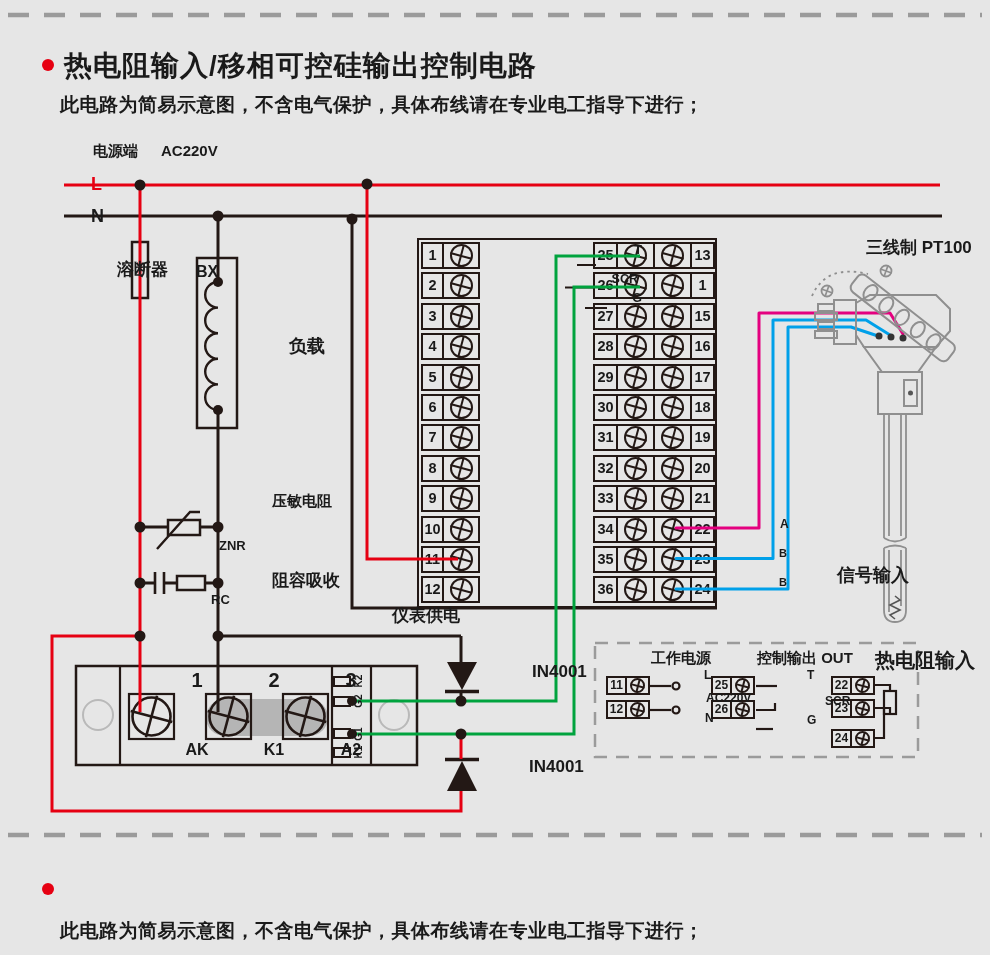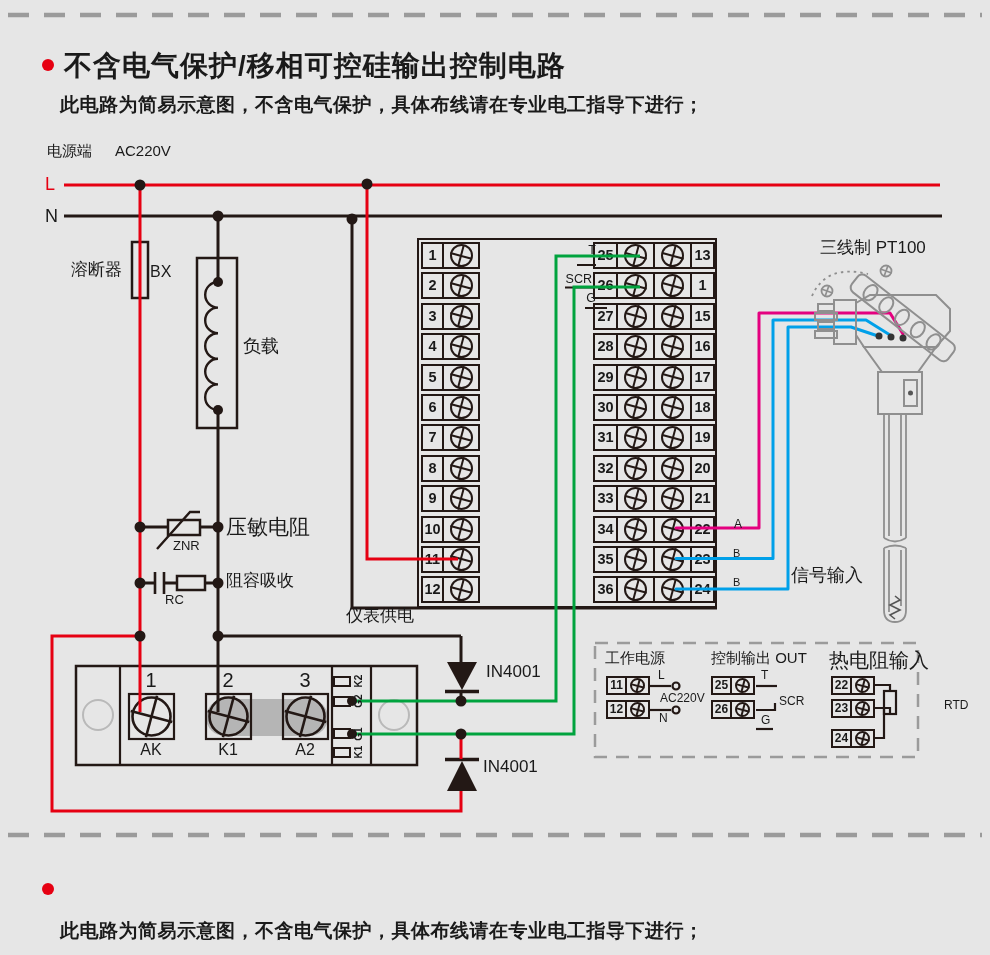--- a/index.html
+++ b/index.html
@@ -1,20 +1,20 @@
 <!DOCTYPE html>
 <html><head>
 <meta charset="utf-8">
 <style>
   html,body{margin:0;padding:0;background:#e6e6e6;}
   .stage{position:relative;width:990px;height:955px;background:#e6e6e6;overflow:hidden;
          font-family:"Liberation Sans","DejaVu Sans",sans-serif;color:#1a1a1a;}
   .stage *{box-sizing:border-box;}
   .abs{position:absolute;white-space:nowrap;}
-  .lbl{font-weight:normal;line-height:1.15;}
+  .lbl{font-weight:bold;line-height:1.15;margin-left:46px;}
   .bullet{width:12px;height:12px;border-radius:50%;background:#e60012;}
   .title{font-size:28px;font-weight:bold;letter-spacing:1px;}
   .subtitle{font-size:19px;font-weight:bold;letter-spacing:0.5px;}
   svg{position:absolute;left:0;top:0;}
   
   .iblock{position:absolute;left:417px;top:238px;width:300px;height:370px;
           border:2.5px solid #231815;}
   .tcol{position:absolute;top:2px;}
   .trow{display:flex;height:27px;margin-bottom:3.4px;border:2.2px solid #231815;}
   .trow.left{width:59px;}
@@ -462,32 +462,32 @@
       </g>
       <g fill="#333" stroke="none">
         <circle cx="879" cy="336" r="3.5"></circle>
           <circle cx="891" cy="337" r="3.5"></circle>
           <circle cx="903" cy="338" r="3.5"></circle>
       </g>
     </g>
   </svg>
 
   <div class="abs bullet" style="left:42px;top:59px;"></div>
-  <div class="abs title" style="left:64px;top:47px;">不含电气保护/移相可控硅输出控制电路</div>
+  <div class="abs title" style="left:64px;top:47px;">热电阻输入/移相可控硅输出控制电路</div>
   <div class="abs subtitle" style="left:60px;top:92px;">此电路为简易示意图，不含电气保护，具体布线请在专业电工指导下进行；</div>
 
   <div class="abs lbl" style="left:47px;top:142px;font-size:15px;">电源端</div>
   <div class="abs lbl" style="left:115px;top:142px;font-size:15px;">AC220V</div>
   <div class="abs lbl" style="left:45px;top:174px;font-size:18px;color:#e60012;">L</div>
   <div class="abs lbl" style="left:45px;top:206px;font-size:18px;">N</div>
 
   <div class="abs lbl" style="left:71px;top:260px;font-size:17px;text-align:right;">溶断器</div>
   <div class="abs lbl" style="left:150px;top:263px;font-size:16px;">BX</div>
   <div class="abs lbl" style="left:243px;top:336px;font-size:18px;">负载</div>
-  <div class="abs lbl" style="left:226px;top:515px;font-size:21px;">压敏电阻</div>
+  <div class="abs lbl" style="left:226px;top:492px;font-size:15px;">压敏电阻</div>
   <div class="abs lbl" style="left:173px;top:539px;font-size:13px;">ZNR</div>
   <div class="abs lbl" style="left:226px;top:571px;font-size:17px;">阻容吸收</div>
   <div class="abs lbl" style="left:165px;top:593px;font-size:13px;">RC</div>
   <div class="abs lbl" style="left:346px;top:606px;font-size:17px;">仪表供电</div>
 
   <div class="abs lbl" style="left:554px;top:243px;width:42px;text-align:right;font-size:12.5px;">T</div>
   <div class="abs lbl" style="left:544px;top:272px;width:48px;text-align:right;font-size:12.5px;">SCR</div>
   <div class="abs lbl" style="left:554px;top:291px;width:42px;text-align:right;font-size:12.5px;">G</div>
 
   <div class="abs lbl" style="left:820px;top:238px;font-size:17px;">三线制 PT100</div>

